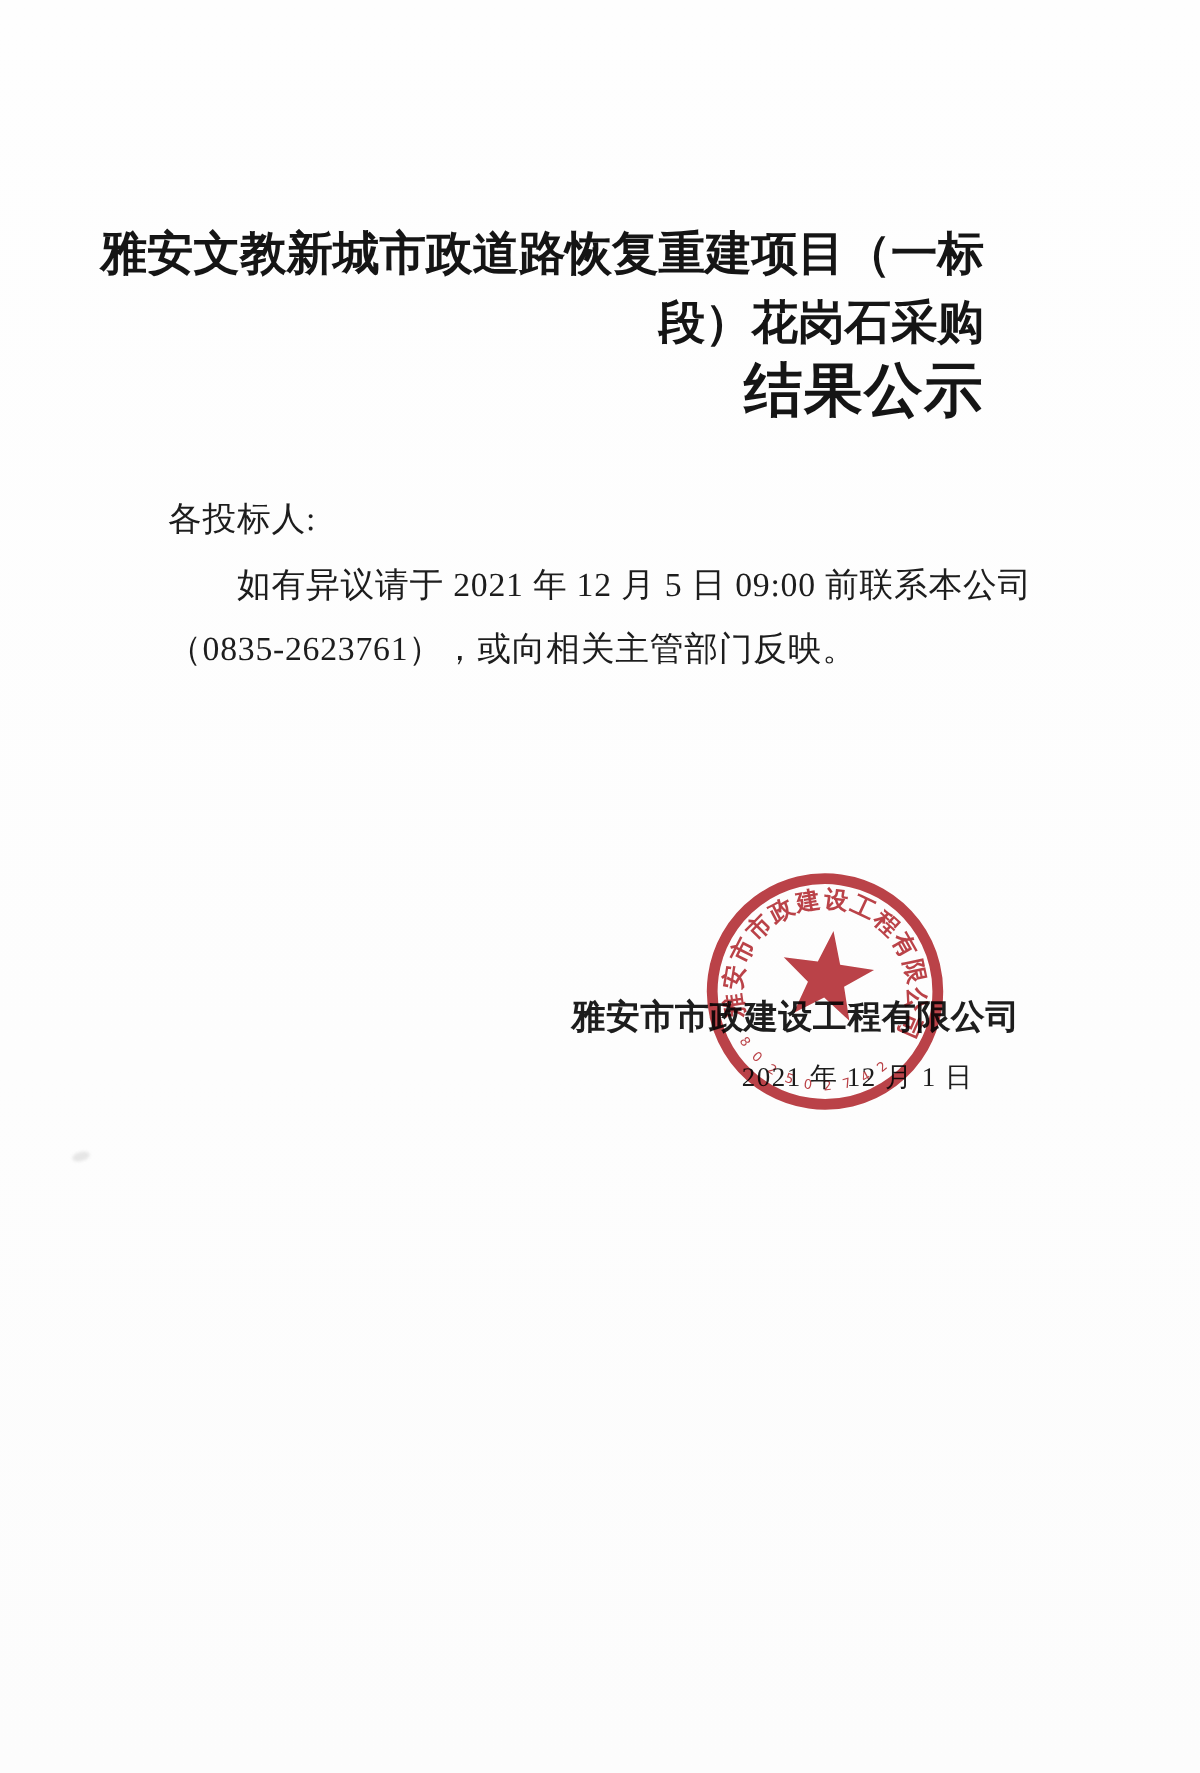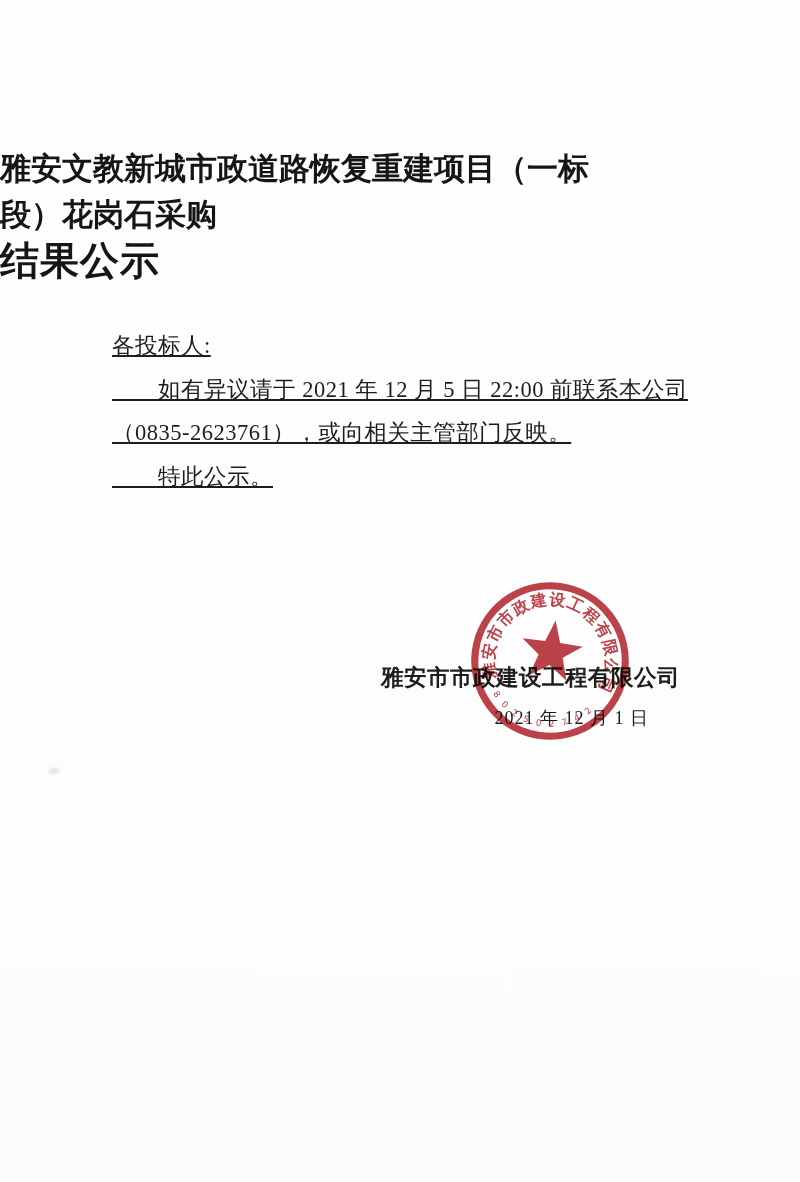--- a/index.html
+++ b/index.html
@@ -14,24 +14,25 @@
     position: absolute;
     left: 0; top: 0;
     width: 800px; height: 1182px;
     background: linear-gradient(180deg, #fefefe 0%, #fdfdfd 60%, #fcfcfc 100%);
   }
   
   .title-block {
     position: absolute;
     left: 0; top: 146px;
     width: 656px;
-    text-align: left;
+    text-align: right;
     color: #151515;
     font-family: "Liberation Sans", "DejaVu Sans", sans-serif;
     font-weight: 700;
+    padding-left: 40px;
   }
   .title-main {
     font-size: 31px;
     line-height: 46px;
     letter-spacing: 0px;
     white-space: pre-line;
   }
   .title-sub {
     font-size: 39px;
     line-height: 46px;
@@ -43,21 +44,20 @@
     left: 112px; top: 324px;
     width: 600px;
     color: #1d1d1d;
     font-size: 22.5px;
     line-height: 43.5px;
     letter-spacing: 0.5px;
   }
   .body-block p {
     white-space: pre;
     margin: 0;
-    text-decoration: underline;
   }
   
   .sig-company {
     position: absolute;
     top: 662px;
     right: 120px;
     font-size: 22.5px;
     font-weight: 700;
     letter-spacing: 0.5px;
     color: #1d1d1d;
@@ -113,23 +113,22 @@
 <div class="page">
 
   <div class="title-block">
     <div class="title-main">雅安文教新城市政道路恢复重建项目（一标
 段）花岗石采购</div>
     <div class="title-sub">结果公示</div>
   </div>
 
   <div class="body-block">
     <p>各投标人:</p>
-    <p>　　如有异议请于 2021 年 12 月 5 日 22:00 前联系本公司
+    <p>　　如有异议请于 2021 年 12 月 5 日 09:00 前联系本公司
 （0835-2623761），或向相关主管部门反映。</p>
-    <p>　　特此公示。</p>
   </div>
 
   <div class="sig-company">雅安市市政建设工程有限公司</div>
 
   <div class="sig-date">2021 年 12 月 1 日</div>
 
   <div class="seal">
     <svg viewBox="0 0 200 200" color="#b3282e">
       <defs>
         <path id="sealTopArc" d="M 36.6 129.6 A 70 70 0 1 1 163.4 129.6" fill="none"></path>

